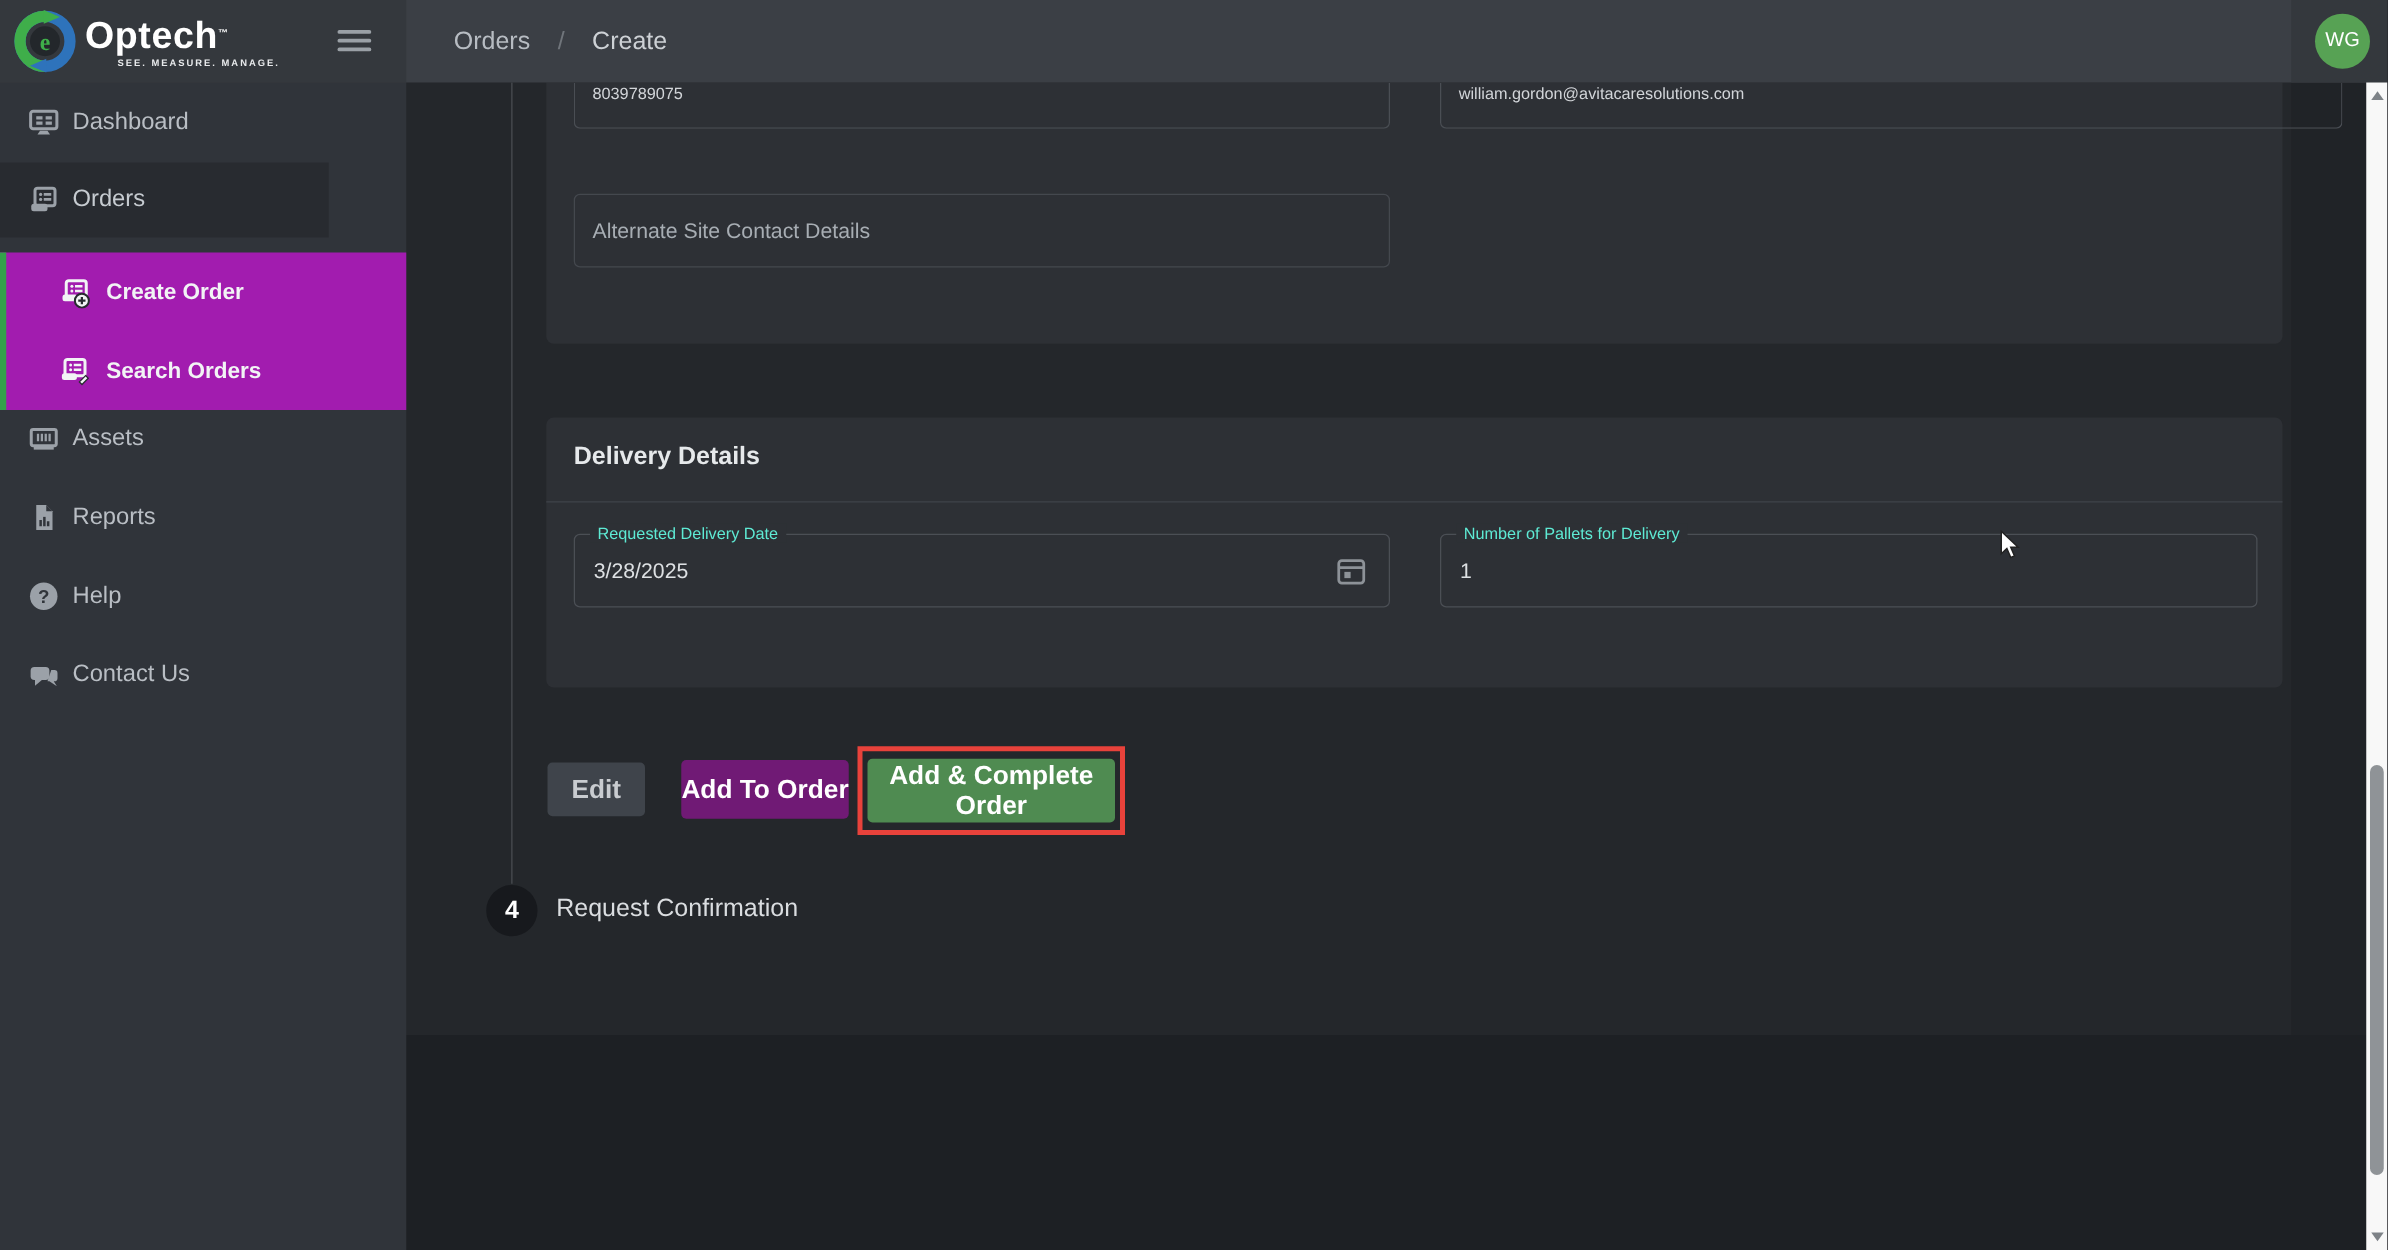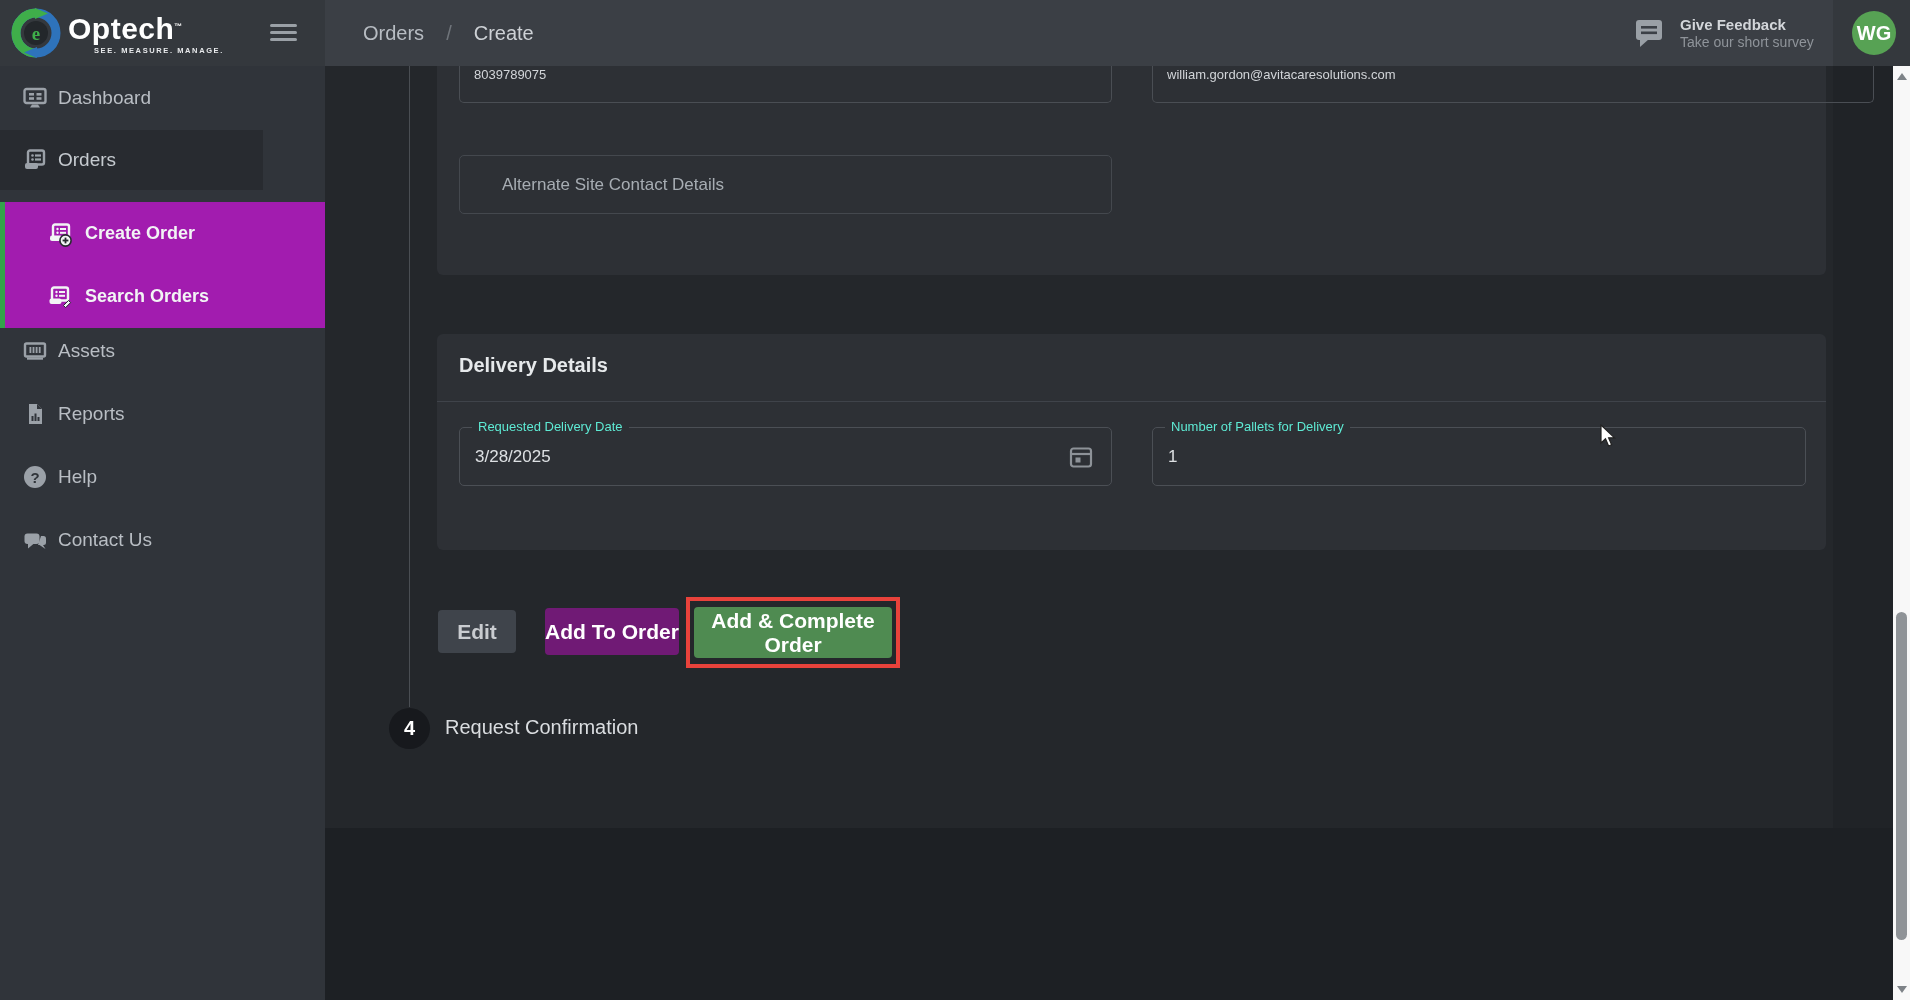--- a/index.html
+++ b/index.html
@@ -17,21 +17,21 @@
   .hamburger { position:absolute; left:270px; top:24px; width:30px; height:20px; cursor:pointer; }
   .hamburger span { display:block; width:27px; height:3px; background:#9aa0a6; border-radius:2px; margin-bottom:4px; }
   .breadcrumb { position:absolute; left:363px; top:0; height:66px; display:flex; align-items:center; font-size:20px; }
   .crumb { color:#b7bcc2; cursor:pointer; }
   .crumb-sep { color:#70757b; margin:0 22px; }
   .crumb-current { color:#cdd1d5; cursor:pointer; }
   .feedback { position:absolute; left:1632px; top:10px; width:190px; height:46px; display:flex; align-items:center; cursor:pointer; }
   .feedback-text { margin-left:14px; }
   .feedback-title { color:#d3d6da; font-size:15px; font-weight:bold; line-height:18px; }
   .feedback-sub { color:#8f949a; font-size:14px; line-height:17px; }
-  .avatar { position:absolute; left:1852px; top:11px; width:44px; height:44px; border-radius:50%; background:#57a254; color:#ffffff; font-weight:bold; font-size:20px; display:flex; align-items:center; justify-content:center; cursor:pointer; z-index:40; }
+  .avatar { position:absolute; left:1852px; top:11px; width:44px; height:44px; border-radius:50%; background:#57a254; color:#ffffff; font-weight:normal; font-size:16px; display:flex; align-items:center; justify-content:center; cursor:pointer; z-index:40; }
 
   
   .sidebar { position:absolute; left:0; top:66px; width:325px; height:934px; background:#30343a; z-index:20; }
   .side-item { position:absolute; left:0; width:263px; display:flex; align-items:center; cursor:pointer; color:#9ba1a8; }
   .side-item .lbl { font-size:19px; color:#b9bec4; margin-left:10px; }
   .row-dashboard { top:0;   height:64px; }
   .row-orders    { top:64px; height:60px; background:#282b30; }
   .row-orders .lbl { color:#c6cbd0; }
   .submenu { position:absolute; left:0; top:136px; width:325px; height:126px; background:#a21caf; }
   .submenu::before { content:""; position:absolute; left:0; top:0; width:5px; height:126px; background:#33a24a; }
@@ -53,21 +53,21 @@
 
   .card { position:absolute; background:#2d3035; border-radius:6px; }
   .card1 { left:437px; top:66px; width:1389px; height:209px; border-radius:0 0 6px 6px; }
   .card2 { left:437px; top:334px; width:1389px; height:216px; }
 
   .cut-input { position:absolute; top:0; height:37px; border:1px solid #4a4e54; border-top:none; border-radius:0 0 5px 5px; cursor:text; }
   .cut-input .val { position:absolute; left:14px; top:0; line-height:17px; font-size:13px; color:#d2d5d9; }
   .input-phone { left:22px;  width:653px; }
   .input-email { left:715px; width:722px; }
   .alt-input { position:absolute; left:22px; top:89px; width:653px; height:59px; border:1px solid #44484e; border-radius:5px; cursor:text; }
-  .alt-input .plc { position:absolute; left:14px; top:0; line-height:57px; font-size:17px; color:#a7adb3;margin-left:28px; }
+  .alt-input .plc { position:absolute; left:14px; top:0; line-height:57px; font-size:17px; color:#a7adb3; }
 
   .card-title { position:absolute; left:22px; top:20px; font-size:20px; font-weight:bold; color:#e6e9eb; }
   .card-divider { position:absolute; left:0; top:67px; width:1389px; height:1px; background:#3f434a; }
   .field { position:absolute; top:93px; height:59px; border:1px solid #4b4f55; border-radius:5px; cursor:text; }
   .field-date    { left:22px;  width:653px; }
   .field-pallets { left:715px; width:654px; }
   .float-lbl { position:absolute; left:12px; top:-9px; background:#2d3035; padding:0 6px; font-size:13px; color:#5eead4; white-space:nowrap; }
   .field .val { position:absolute; left:15px; top:0; line-height:57px; font-size:17px; color:#dde0e3; }
   .cal-btn { position:absolute; right:16px; top:15px; width:28px; height:28px; cursor:pointer; }
 
@@ -117,32 +117,20 @@
       <span></span>
       <span></span>
   </div>
 
   <div class="breadcrumb">
     <span class="crumb">Orders</span>
     <span class="crumb-sep">/</span>
     <span class="crumb-current">Create</span>
   </div>
 
-  <div class="feedback">
-    <svg width="34" height="32" viewBox="0 0 34 32">
-      <rect x="4" y="3" width="26" height="20" rx="3" fill="#9aa0a6"></rect>
-      <rect x="9" y="9" width="16" height="2.6" fill="#3b4046"></rect>
-      <rect x="9" y="14.5" width="16" height="2.6" fill="#3b4046"></rect>
-      <polygon points="8,22 8,30 17,22" fill="#9aa0a6"></polygon>
-    </svg>
-    <div class="feedback-text">
-      <div class="feedback-title">Give Feedback</div>
-      <div class="feedback-sub">Take our short survey</div>
-    </div>
-  </div>
 </div>
 
 <div class="avatar">WG</div>
 
 <div class="sidebar">
 
   <div class="side-item row-dashboard">
     <svg class="side-ico" viewBox="0 0 26 26">
       <rect x="2.5" y="4" width="21" height="14" rx="2" fill="none" stroke="#9ba1a8" stroke-width="2.4"></rect>
       <rect x="7" y="8" width="5" height="2.6" fill="#9ba1a8"></rect>

